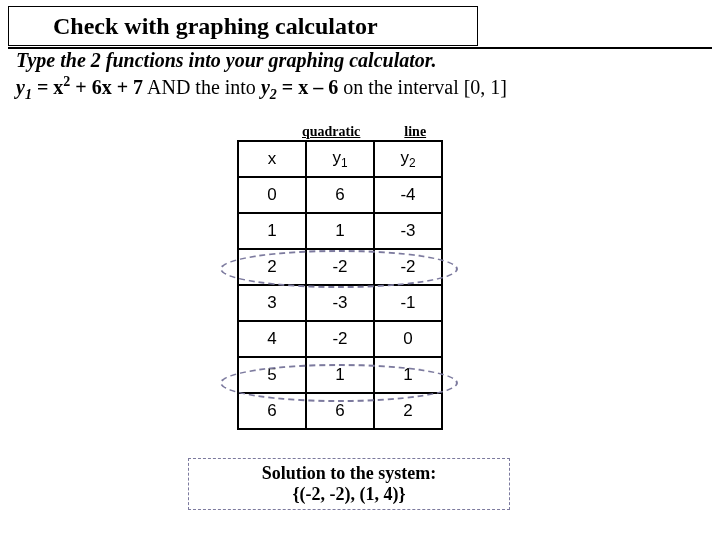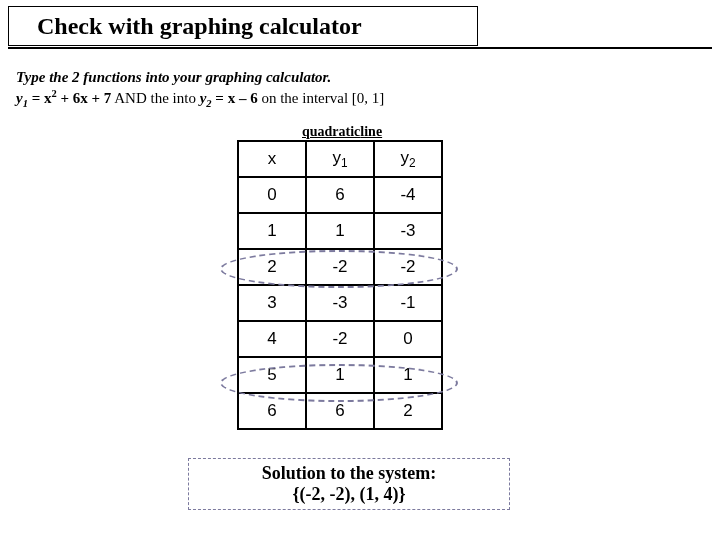--- a/index.html
+++ b/index.html
@@ -23,51 +23,52 @@
     left: 8px;
     top: 6px;
     width: 470px;
     height: 40px;
     border: 1px solid #000;
     background: #fff;
     font-weight: bold;
     font-size: 24px;
     display: flex;
     align-items: center;
-    padding-left: 28px;
+    padding-left: 44px;
     box-sizing: border-box;
   }
   .title-underline {
     position: absolute;
     left: 8px;
     top: 47px;
     width: 704px;
     height: 0;
     border-top: 2px solid #000;
   }
   
   .instructions {
     position: absolute;
     left: 16px;
-    top: 68px;
-    font-size: 15px;
+    top: 48px;
+    font-size: 20px;
     line-height: 1.25;
   }
   .bi { font-weight: bold; font-style: italic; }
   .b { font-weight: bold; }
   sub { font-size: 0.7em; vertical-align: sub; }
   sup { font-size: 0.7em; vertical-align: super; }
   
   .col-labels {
     position: absolute;
     left: 302px;
     top: 124px;
     font-size: 14px;
     font-weight: bold;
     display: flex;
+    gap: 44px;
   }
   .col-labels span { text-decoration: underline; }
   
   .tbl {
     position: absolute;
     left: 237px;
     top: 140px;
     border-collapse: collapse;
   }
   .tbl td, .tbl th {

